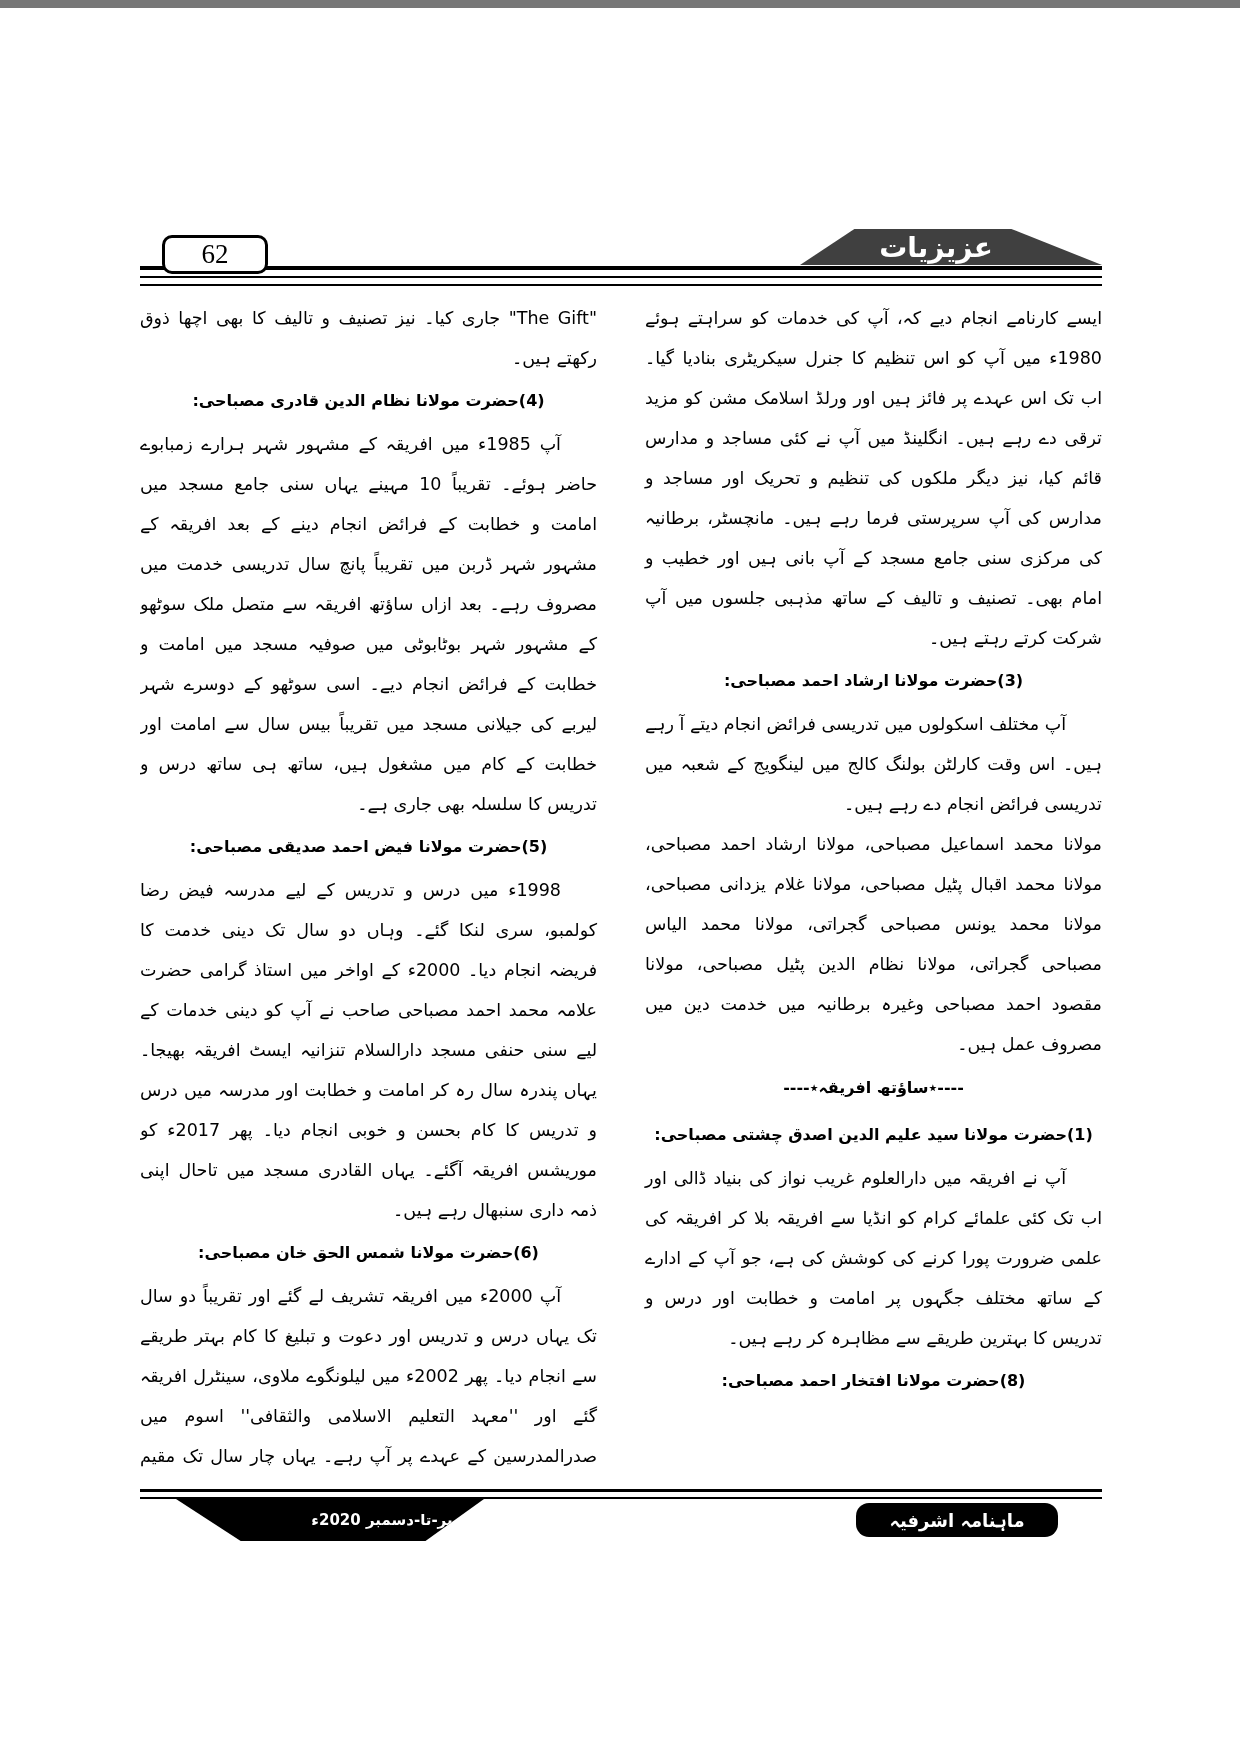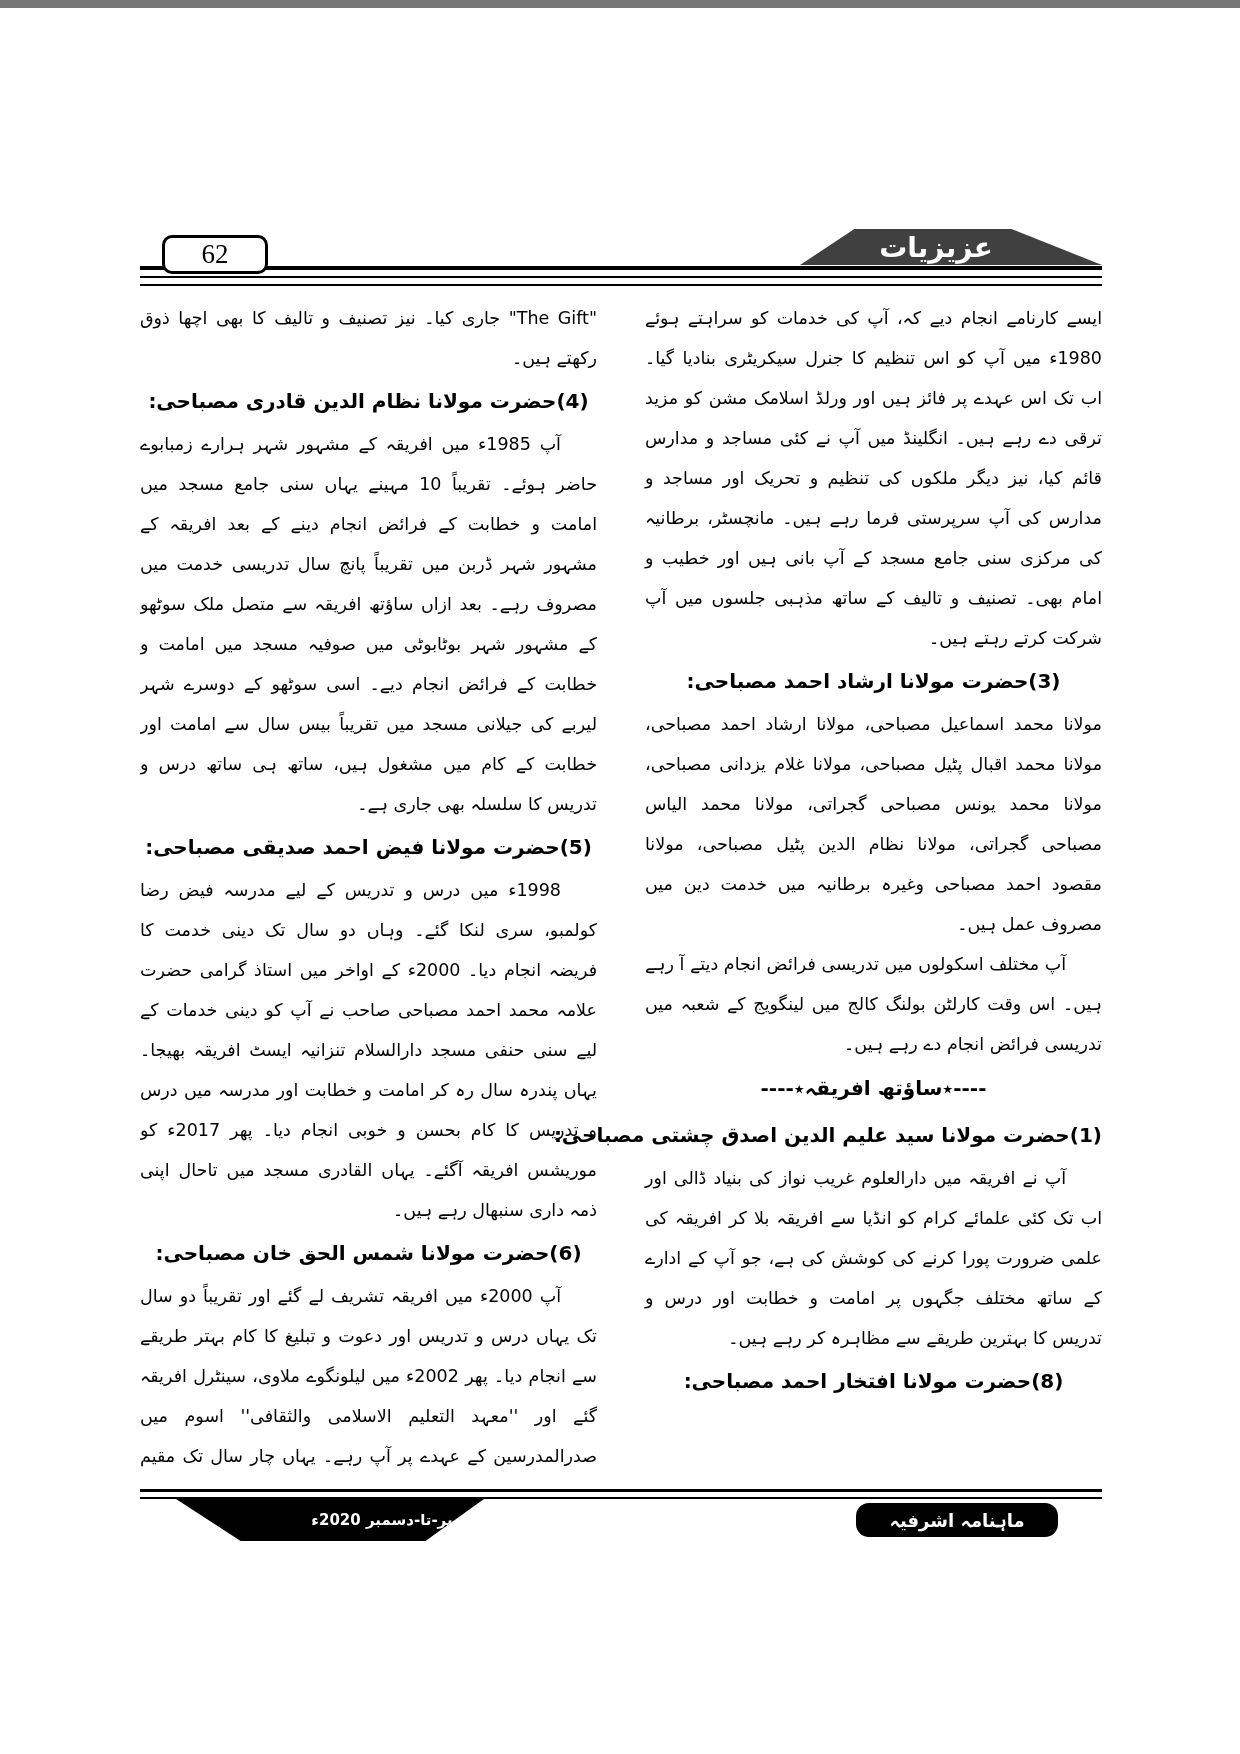--- a/index.html
+++ b/index.html
@@ -38,25 +38,25 @@
     position:absolute; top:290px; left:140px; width:962px; height:1186px;
     direction:rtl; display:flex; gap:48px; overflow:hidden;
   }
   .col { width:457px; flex:0 0 457px; }
   .para {
     margin:0; font-size:17.5px; line-height:40px;
     text-align:justify; direction:rtl;
   }
   .para.indent { text-indent:36px; }
   .heading {
-    margin:0; font-size:20px; line-height:46px; font-weight:bold;
+    margin:0; font-size:16px; line-height:46px; font-weight:bold;
     text-align:center; direction:rtl; white-space:nowrap;
   }
   .sub-divider {
-    margin:0; font-size:20px; line-height:48px; font-weight:bold;
+    margin:0; font-size:16px; line-height:48px; font-weight:bold;
     text-align:center; direction:rtl; letter-spacing:1px;
   }
 
   
   .double-rule-bottom {
     position:absolute; left:140px; top:1481px; width:962px; height:5px;
     border-top:3px solid #000; border-bottom:2px solid #000;
   }
   .banner-issue {
     position:absolute; left:176px; top:1491px; width:308px; height:42px;
@@ -83,22 +83,22 @@
   <div class="banner-top">
     <span>عزيزيات</span>
   </div>
   <div class="double-rule-top"></div>
 
   <div class="body-columns">
 
     <div class="col">
       <p class="para">ایسے کارنامے انجام دیے کہ، آپ کی خدمات کو سراہتے ہوئے 1980ء میں آپ کو اس تنظیم کا جنرل سیکریٹری بنادیا گیا۔ اب تک اس عہدے پر فائز ہیں اور ورلڈ اسلامک مشن کو مزید ترقی دے رہے ہیں۔ انگلینڈ میں آپ نے کئی مساجد و مدارس قائم کیا، نیز دیگر ملکوں کی تنظیم و تحریک اور مساجد و مدارس کی آپ سرپرستی فرما رہے ہیں۔ مانچسٹر، برطانیہ کی مرکزی سنی جامع مسجد کے آپ بانی ہیں اور خطیب و امام بھی۔ تصنیف و تالیف کے ساتھ مذہبی جلسوں میں آپ شرکت کرتے رہتے ہیں۔</p>
       <h3 class="heading">(3)حضرت مولانا ارشاد احمد مصباحی:</h3>
+      <p class="para indent">آپ مختلف اسکولوں میں تدریسی فرائض انجام دیتے آ رہے ہیں۔ اس وقت کارلٹن بولنگ کالج میں لینگویج کے شعبہ میں تدریسی فرائض انجام دے رہے ہیں۔</p>
       <p class="para">مولانا محمد اسماعیل مصباحی، مولانا ارشاد احمد مصباحی، مولانا محمد اقبال پٹیل مصباحی، مولانا غلام یزدانی مصباحی، مولانا محمد یونس مصباحی گجراتی، مولانا محمد الیاس مصباحی گجراتی، مولانا نظام الدین پٹیل مصباحی، مولانا مقصود احمد مصباحی وغیرہ برطانیہ میں خدمت دین میں مصروف عمل ہیں۔</p>
-      <p class="para indent">آپ مختلف اسکولوں میں تدریسی فرائض انجام دیتے آ رہے ہیں۔ اس وقت کارلٹن بولنگ کالج میں لینگویج کے شعبہ میں تدریسی فرائض انجام دے رہے ہیں۔</p>
       <div class="sub-divider">----٭ساؤتھ افریقہ٭----</div>
       <h3 class="heading">(1)حضرت مولانا سید علیم الدین اصدق چشتی مصباحی:</h3>
       <p class="para indent">آپ نے افریقہ میں دارالعلوم غریب نواز کی بنیاد ڈالی اور اب تک کئی علمائے کرام کو انڈیا سے افریقہ بلا کر افریقہ کی علمی ضرورت پورا کرنے کی کوشش کی ہے، جو آپ کے ادارے کے ساتھ مختلف جگہوں پر امامت و خطابت اور درس و تدریس کا بہترین طریقے سے مظاہرہ کر رہے ہیں۔</p>
       <h3 class="heading">(8)حضرت مولانا افتخار احمد مصباحی:</h3>
 
     </div>
 
     <div class="col">
       <p class="para">"The Gift" جاری کیا۔ نیز تصنیف و تالیف کا بھی اچھا ذوق رکھتے ہیں۔</p>
       <h3 class="heading">(4)حضرت مولانا نظام الدین قادری مصباحی:</h3>

